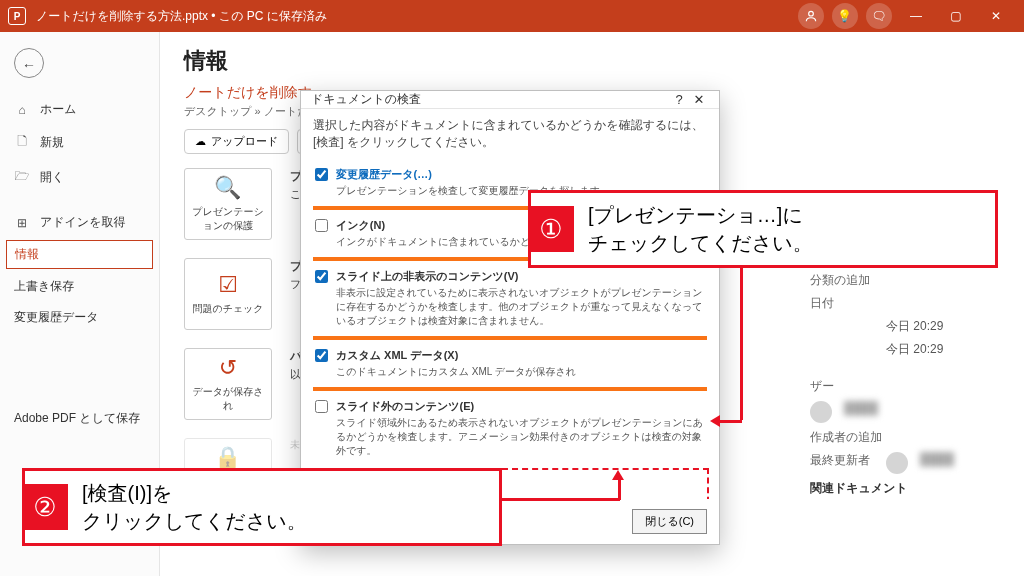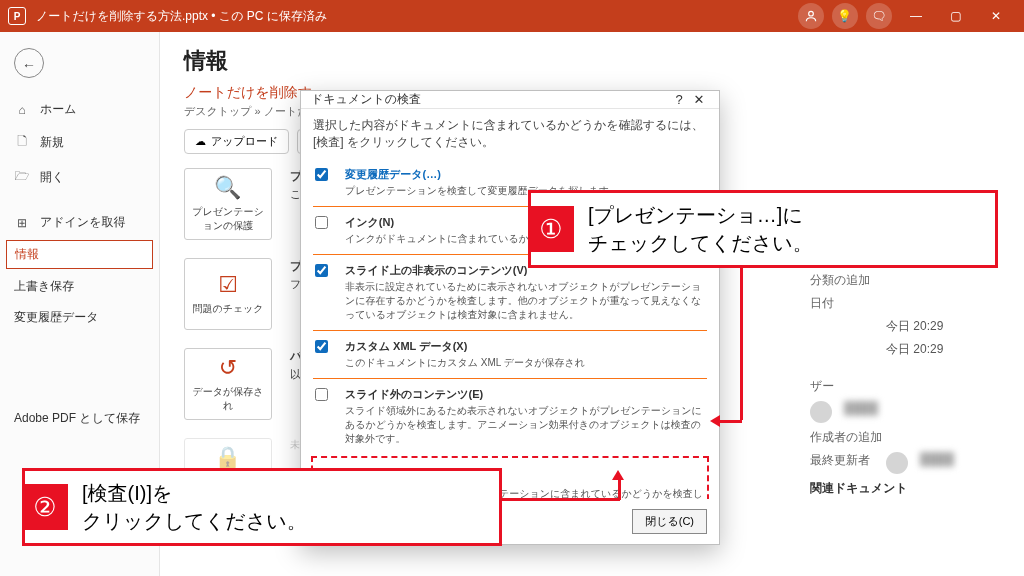--- a/index.html
+++ b/index.html
@@ -31,22 +31,22 @@
 .props .row{display:flex;gap:6px;margin-bottom:6px}
 .props .lab{width:70px;color:#666}
 .avatar{width:22px;height:22px;border-radius:50%;background:#d5d5d5;display:inline-block;vertical-align:middle;margin-right:6px}
 
 .dialog{position:absolute;left:300px;top:90px;width:420px;background:#fff;border:1px solid #bfbfbf;box-shadow:0 8px 24px rgba(0,0,0,.25);font-size:11px;color:#333}
 .dlg-title{display:flex;align-items:center;padding:0 10px;border-bottom:1px solid #e5e5e5}
 .dlg-title span:first-child{flex:1;font-size:12px}
 .dlg-title .x{width:20px;text-align:center;cursor:pointer;font-size:13px}
 .dlg-desc{padding:8px 12px;font-size:12px;color:#444}
 .dlg-body{max-height:340px;overflow:hidden;padding:0 12px}
-.chk{display:flex;align-items:flex-start;gap:17px;padding:8px 2px}
-.chk+.chk{border-top:1px solid #f97316}
+.chk{display:flex;align-items:flex-start;gap:8px;padding:8px 2px}
+.chk+.chk{border-top:4px solid #f97316}
 .chk input{margin-top:1px;accent-color:#0f6cbd}
 .chk .lbl{font-weight:600;font-size:11px}
 .chk .sub{font-size:10px;color:#555;margin-top:2px;line-height:1.4}
 .highlight-box{border:2.5px dashed #e81123;padding:4px 2px;margin:2px -2px -2px}
 .dlg-btns{display:flex;justify-content:space-between;gap:8px;padding:10px 12px}
 .dlg-btns button{padding:3px 12px;font-size:11px;border:1px solid #888;background:#f4f4f4;cursor:pointer}
 .dlg-btns .primary{border:2.5px solid #e81123}
 
 .callout{position:absolute;background:#fff;border:3px solid #e81123;display:flex;align-items:center;font-size:20px;font-weight:500;line-height:1.4;padding:8px 16px 8px 4px;z-index:50}
 .num{width:46px;height:46px;background:#e81123;color:#fff;font-size:26px;display:flex;align-items:center;justify-content:center;margin:-11px 14px -11px -7px;flex-shrink:0}

